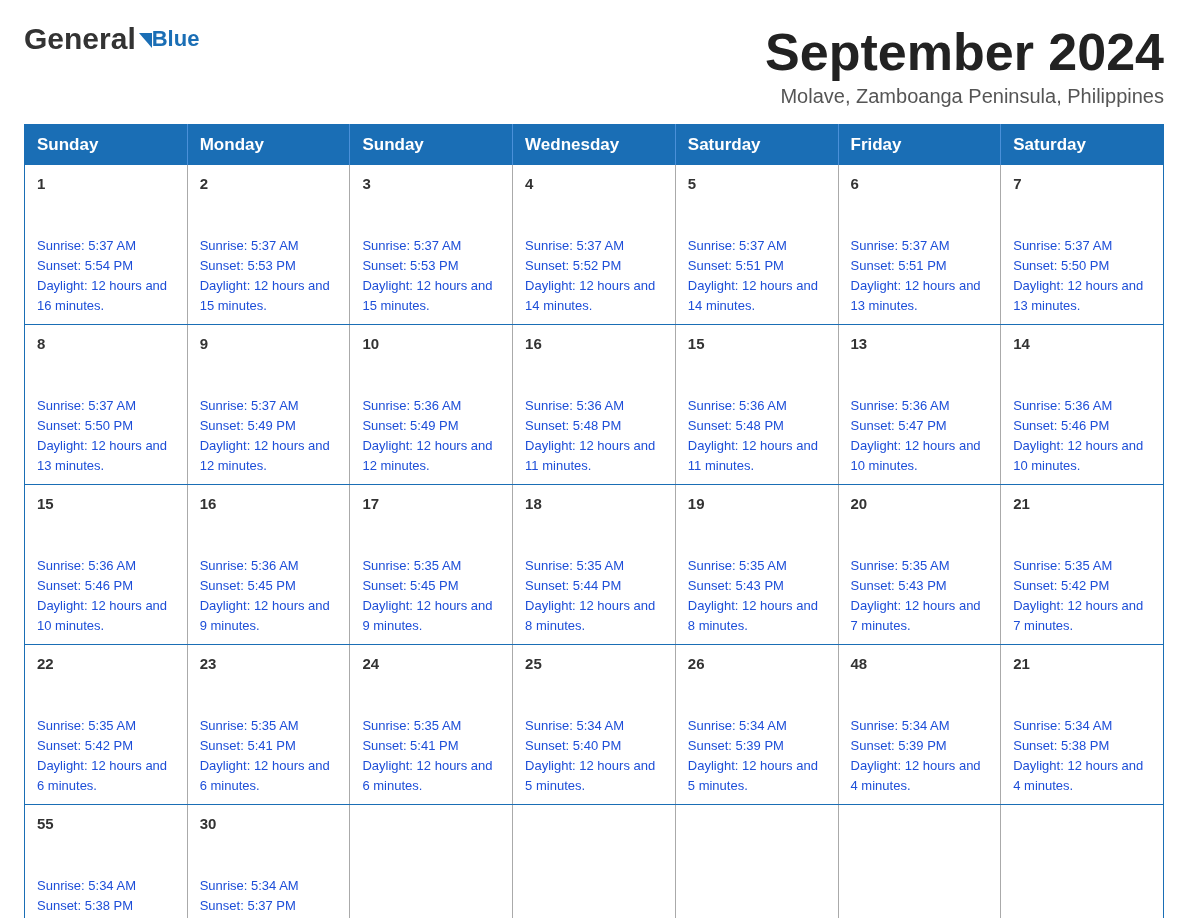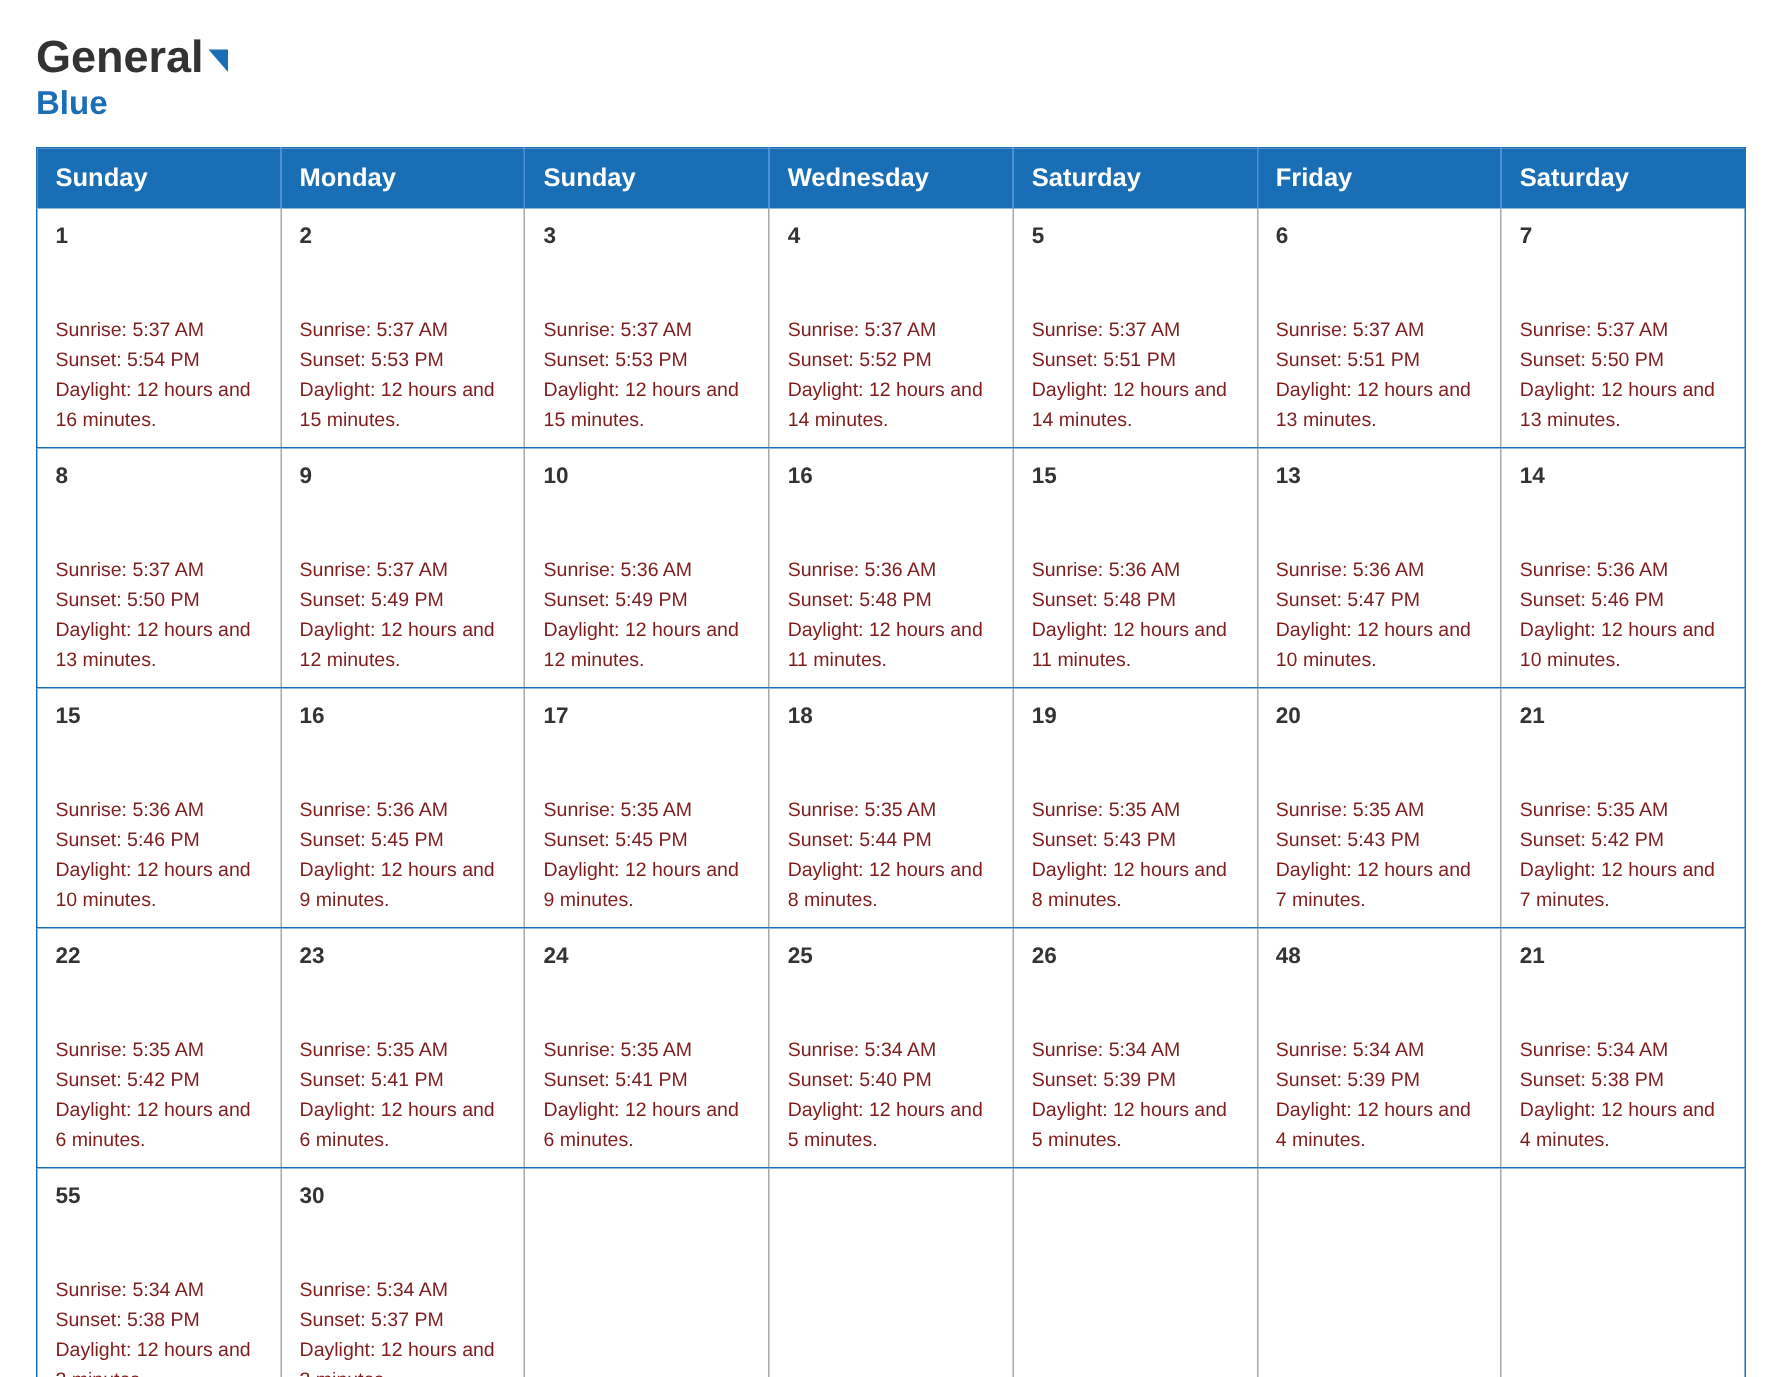--- a/index.html
+++ b/index.html
@@ -11,21 +11,21 @@
       min-height: 918px;
     }
     .header {
       display: flex;
       justify-content: space-between;
       align-items: flex-start;
       margin-bottom: 16px;
     }
     .logo {
       display: flex;
-      flex-direction: column;
+      flex-direction: row;
       align-items: flex-start;
     }
     .logo-bottom {
       font-size: 22px;
       font-weight: bold;
       color: #1a6eb5;
       margin-top: 2px;
     }
     .title-area {
       text-align: right;
@@ -75,21 +75,21 @@
       border-bottom: none;
     }
     .day-num {
       font-size: 15px;
       font-weight: bold;
       display: block;
       margin-bottom: 3px;
     }
     .day-info {
       font-size: 13px;
-      color: #7f1d1d;
+      color: #1d4ed8;
       line-height: 1.55;
       margin-top: 40px;
     }
     .empty-cell {
       background: #fff;
     }
     
     .logo-icon {
       display: inline-flex;
       align-items: flex-end;
@@ -114,20 +114,24 @@
 </head>
 <body>
 
 <div class="header">
   <div class="logo">
     <div class="logo-icon">
       <span class="logo-general">General</span>
       <span class="logo-triangle"></span>
     </div>
     <div class="logo-bottom">Blue</div>
+  </div>
+  <div class="title-area">
+    <div class="month-title">September 2024</div>
+    <div class="subtitle">Molave, Zamboanga Peninsula, Philippines</div>
   </div>
 </div>
 
 <table class="calendar">
   <thead>
     <tr>
     <th>Sunday</th>
         <th>Monday</th>
         <th>Sunday</th>
         <th>Wednesday</th>

